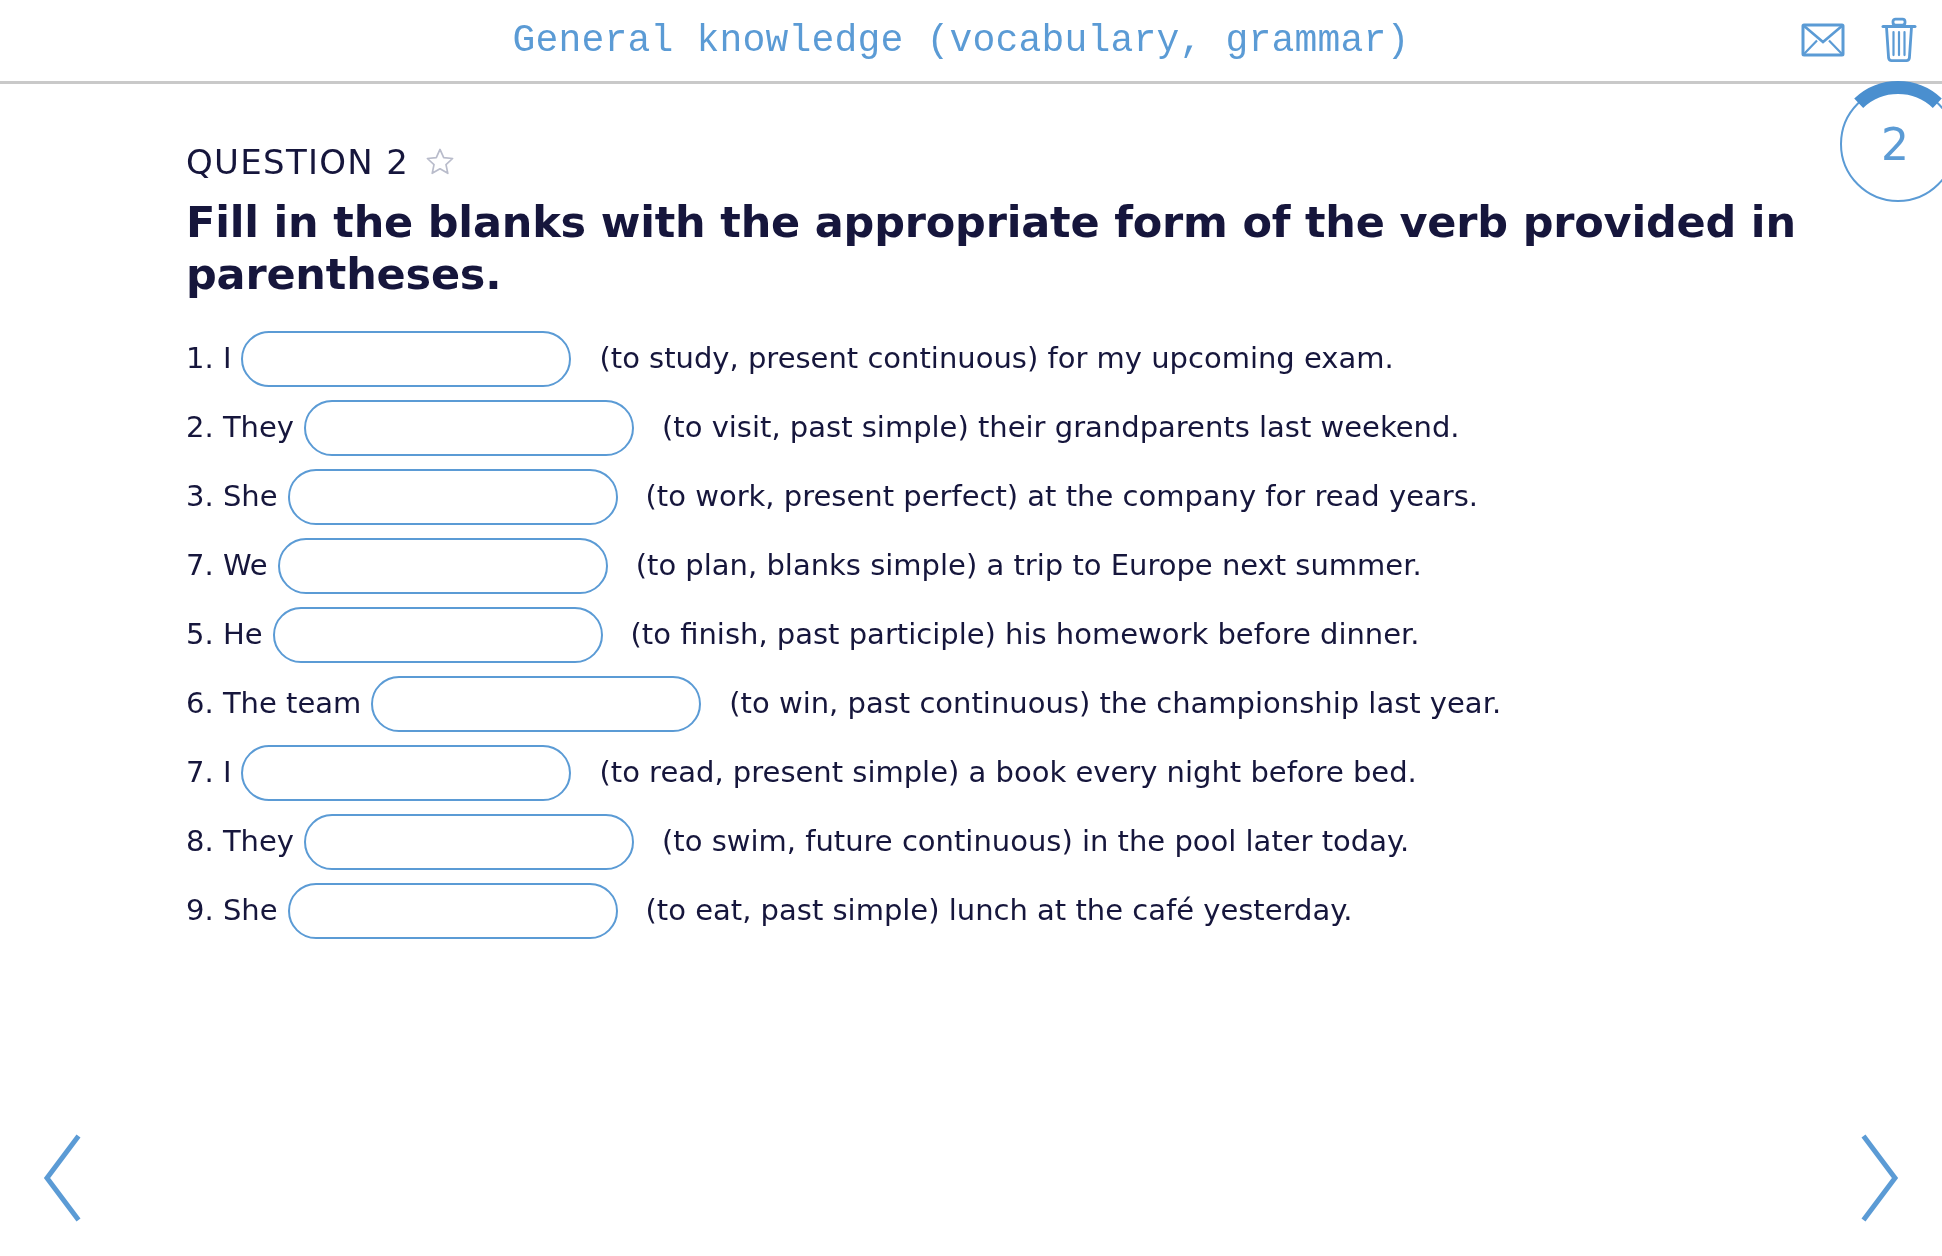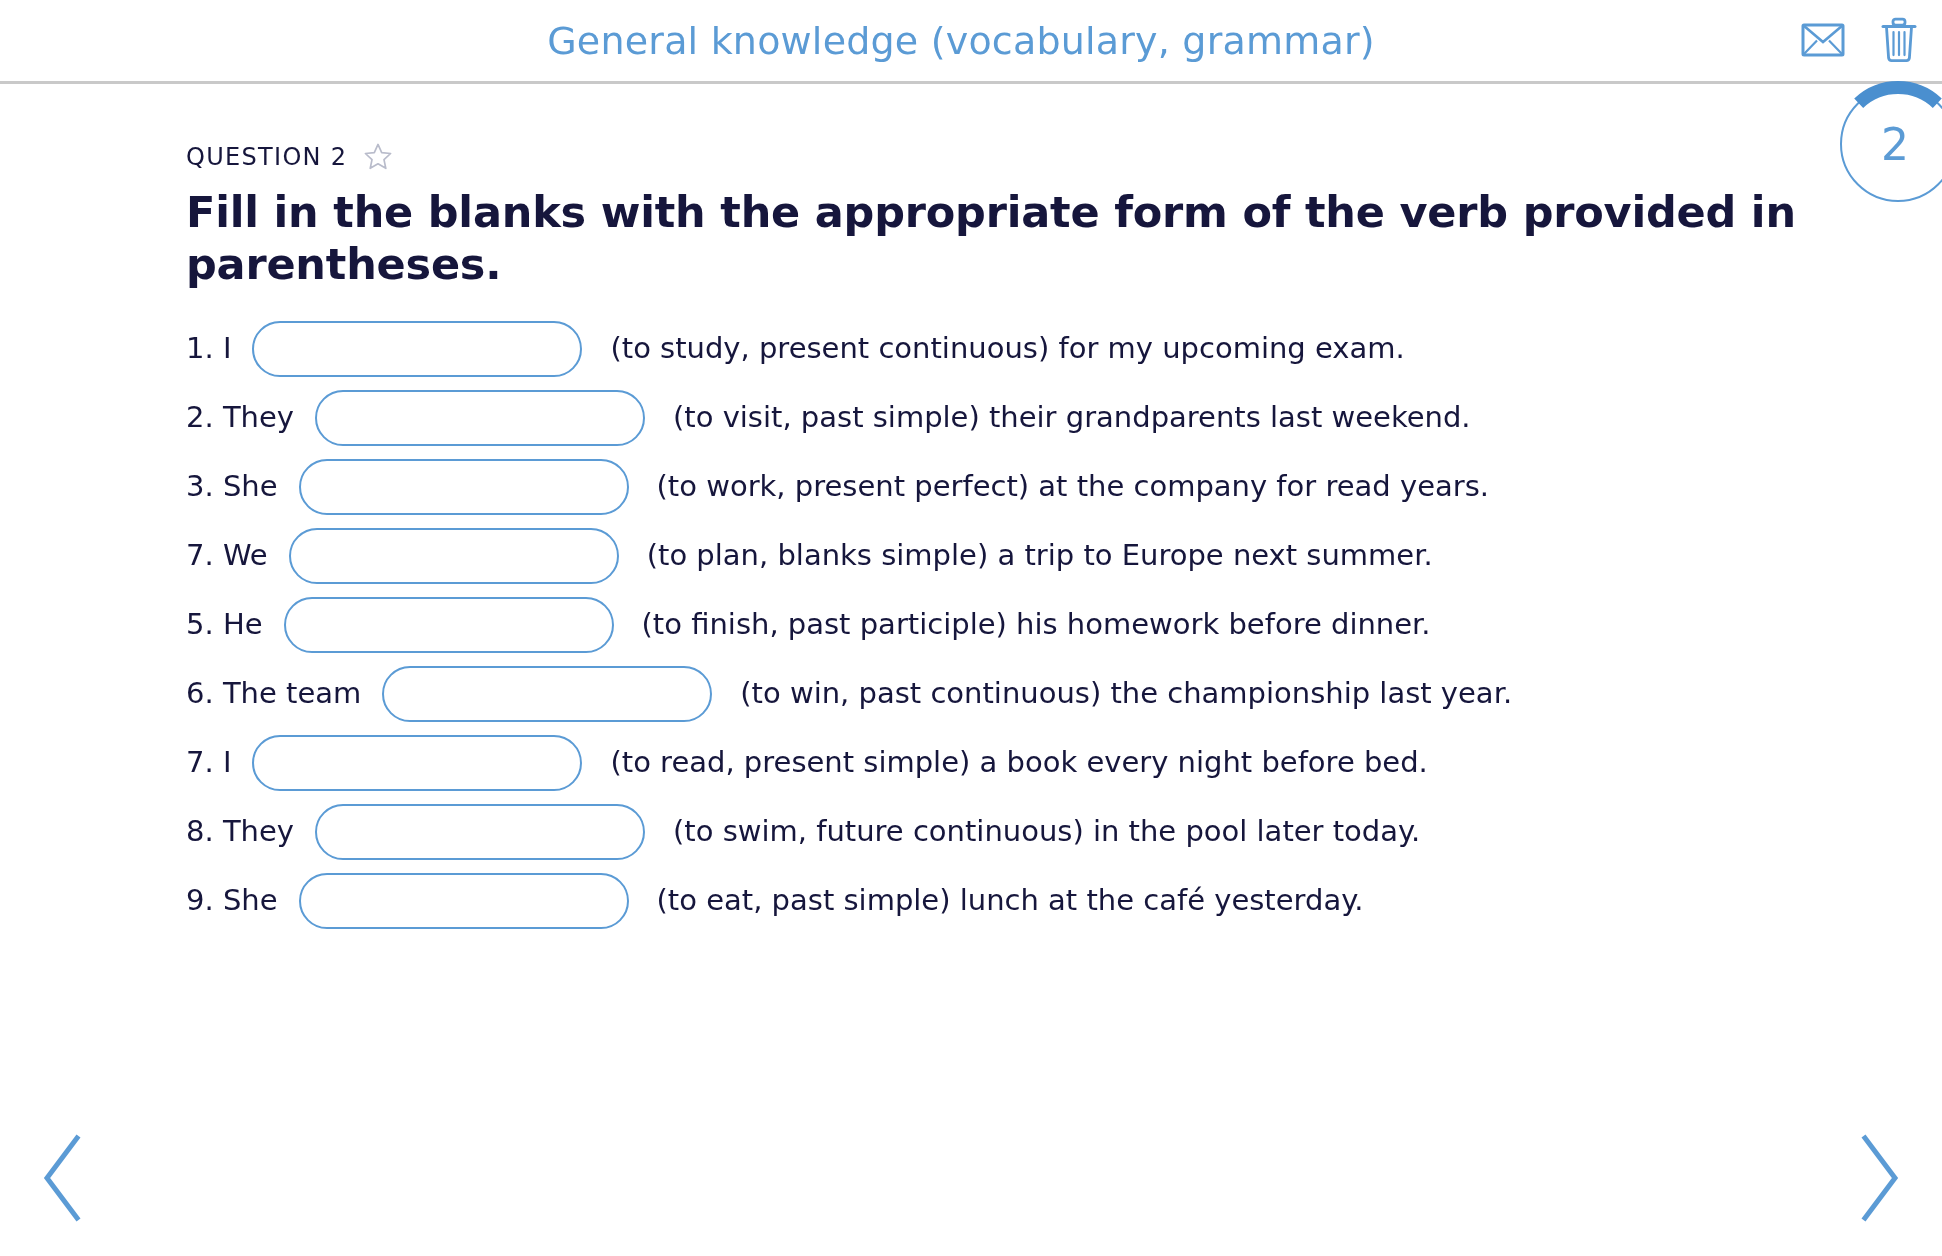--- a/index.html
+++ b/index.html
@@ -18,20 +18,21 @@
   }
 
   
   .header {
     position: relative;
     height: 84px;
     border-bottom: 3px solid #c9c9c9;
     display: flex;
     align-items: center;
     justify-content: center;
+    font-family: Liberation Mono, monospace;
   }
   .header-title {
     font-size: 38px;
     color: #5b9bd5;
     font-weight: 400;
     letter-spacing: 0.2px;
     white-space: nowrap;
     transform: translateX(-10px);
   }
   .header-actions {
@@ -73,21 +74,21 @@
     padding: 58px 0 0 186px;
   }
 
   .qlabel-row {
     display: flex;
     align-items: center;
     gap: 16px;
     margin-bottom: 14px;
   }
   .qlabel {
-    font-size: 24px;
+    font-size: 34px;
     color: #16163c;
     letter-spacing: 1.3px;
   }
   .star-icon { width: 30px; height: 30px; cursor: pointer; }
 
   .prompt {
     font-size: 43px;
     line-height: 1.22;
     color: #16163c;
     font-weight: 700;
@@ -100,21 +101,21 @@
 
   .qrow {
     display: flex;
     align-items: center;
     font-size: 29px;
     color: #16163c;
     line-height: 1;
     margin-bottom: 13px;
     white-space: nowrap;
   }
-  .qrow .lead { padding-right: 21px; }
+  .qrow .lead { padding-right: 10px; }
   .qrow .tail { padding-left: 28px; }
 
   .blank-input {
     width: 330px;
     height: 56px;
     border: 2px solid #5b9bd5;
     border-radius: 28px;
     background: #ffffff;
     outline: none;
     font-family: inherit;

